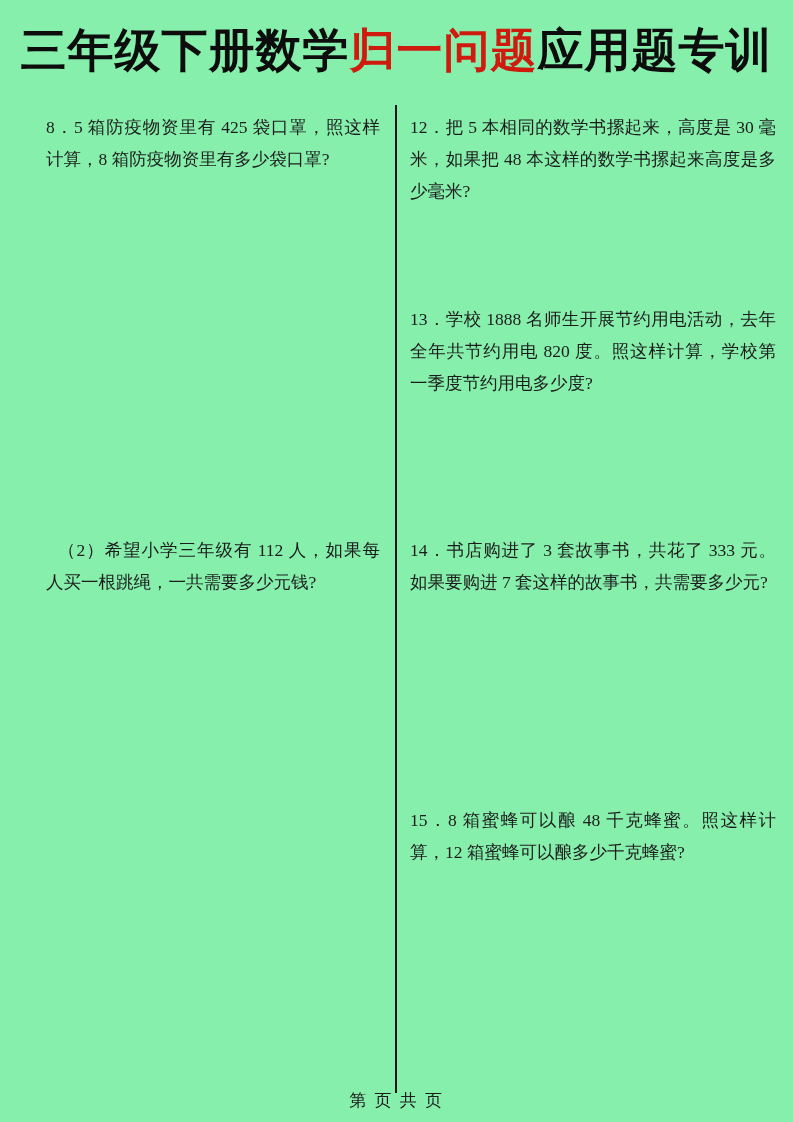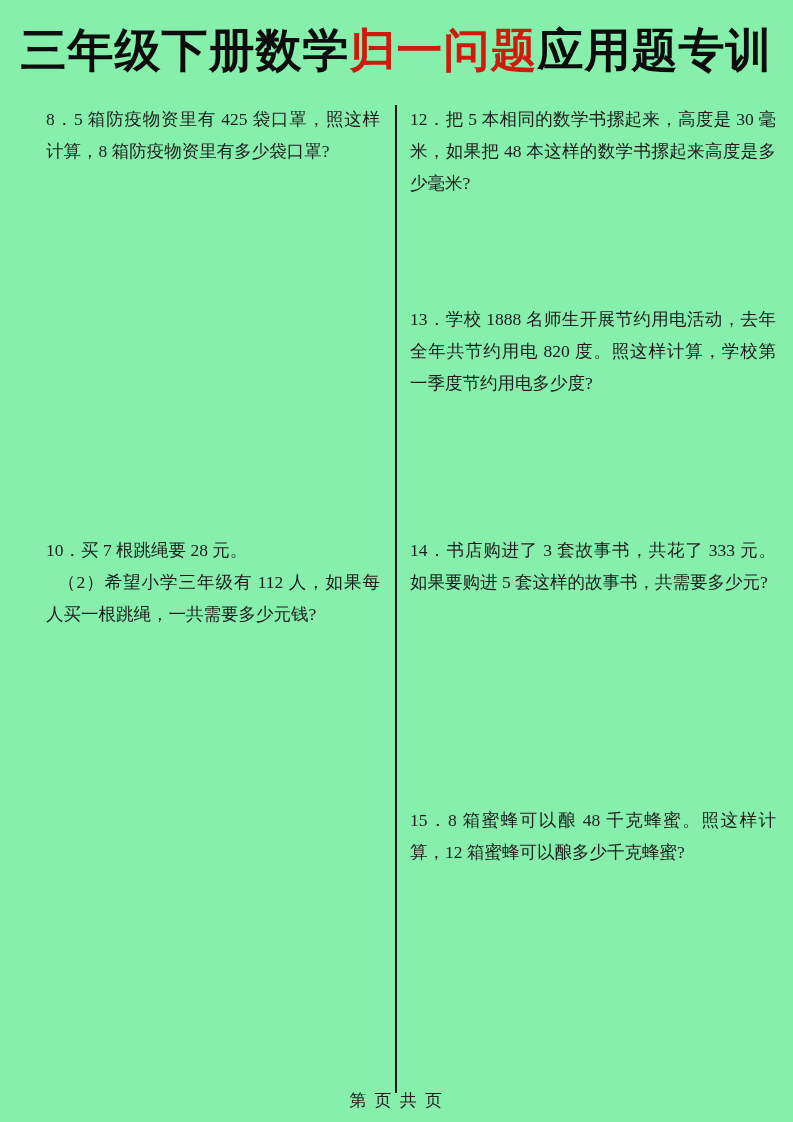--- a/index.html
+++ b/index.html
@@ -48,21 +48,21 @@
     text-justify: inter-ideograph;
   }
   .q p {
     margin: 0;
   }
   .q p.sub {
     text-indent: 12px;
   }
   .col-left  { left: 46px;  width: 334px; }
   .col-right { left: 410px; width: 366px; }
-  .row1 { top: 103px; }
+  .row1 { top: 111px; }
   .row2 { top: 303px; }
   .row3 { top: 534px; }
   .row4 { top: 804px; }
   .footer {
     position: absolute;
     left: 0;
     top: 1089px;
     width: 100%;
     text-align: center;
     font-size: 17px;
@@ -78,35 +78,34 @@
   <h1 class="title"><span>三年级下册数学</span><span class="red">归一问题</span><span>应用题专训</span></h1>
 
   <div class="divider"></div>
 
   <section class="q col-left row1">
     <p>8．5 箱防疫物资里有 425 袋口罩，照这样计算，8 箱防疫物资里有多少袋口罩?</p>
   </section>
 
 
   <section class="q col-left row3">
-    <p>10．买 7 根跳绳要 28 元。</p>
     <p class="sub">（2）希望小学三年级有 112 人，如果每人买一根跳绳，一共需要多少元钱?</p>
   </section>
 
 
   <section class="q col-right row1">
     <p>12．把 5 本相同的数学书摞起来，高度是 30 毫米，如果把 48 本这样的数学书摞起来高度是多少毫米?</p>
   </section>
 
   <section class="q col-right row2">
     <p>13．学校 1888 名师生开展节约用电活动，去年全年共节约用电 820 度。照这样计算，学校第一季度节约用电多少度?</p>
   </section>
 
   <section class="q col-right row3">
-    <p>14．书店购进了 3 套故事书，共花了 333 元。如果要购进 5 套这样的故事书，共需要多少元?</p>
+    <p>14．书店购进了 3 套故事书，共花了 333 元。如果要购进 7 套这样的故事书，共需要多少元?</p>
   </section>
 
   <section class="q col-right row4">
     <p>15．8 箱蜜蜂可以酿 48 千克蜂蜜。照这样计算，12 箱蜜蜂可以酿多少千克蜂蜜?</p>
   </section>
 
   <footer class="footer">
     <span>第 页 共 页</span>
   </footer>
 

